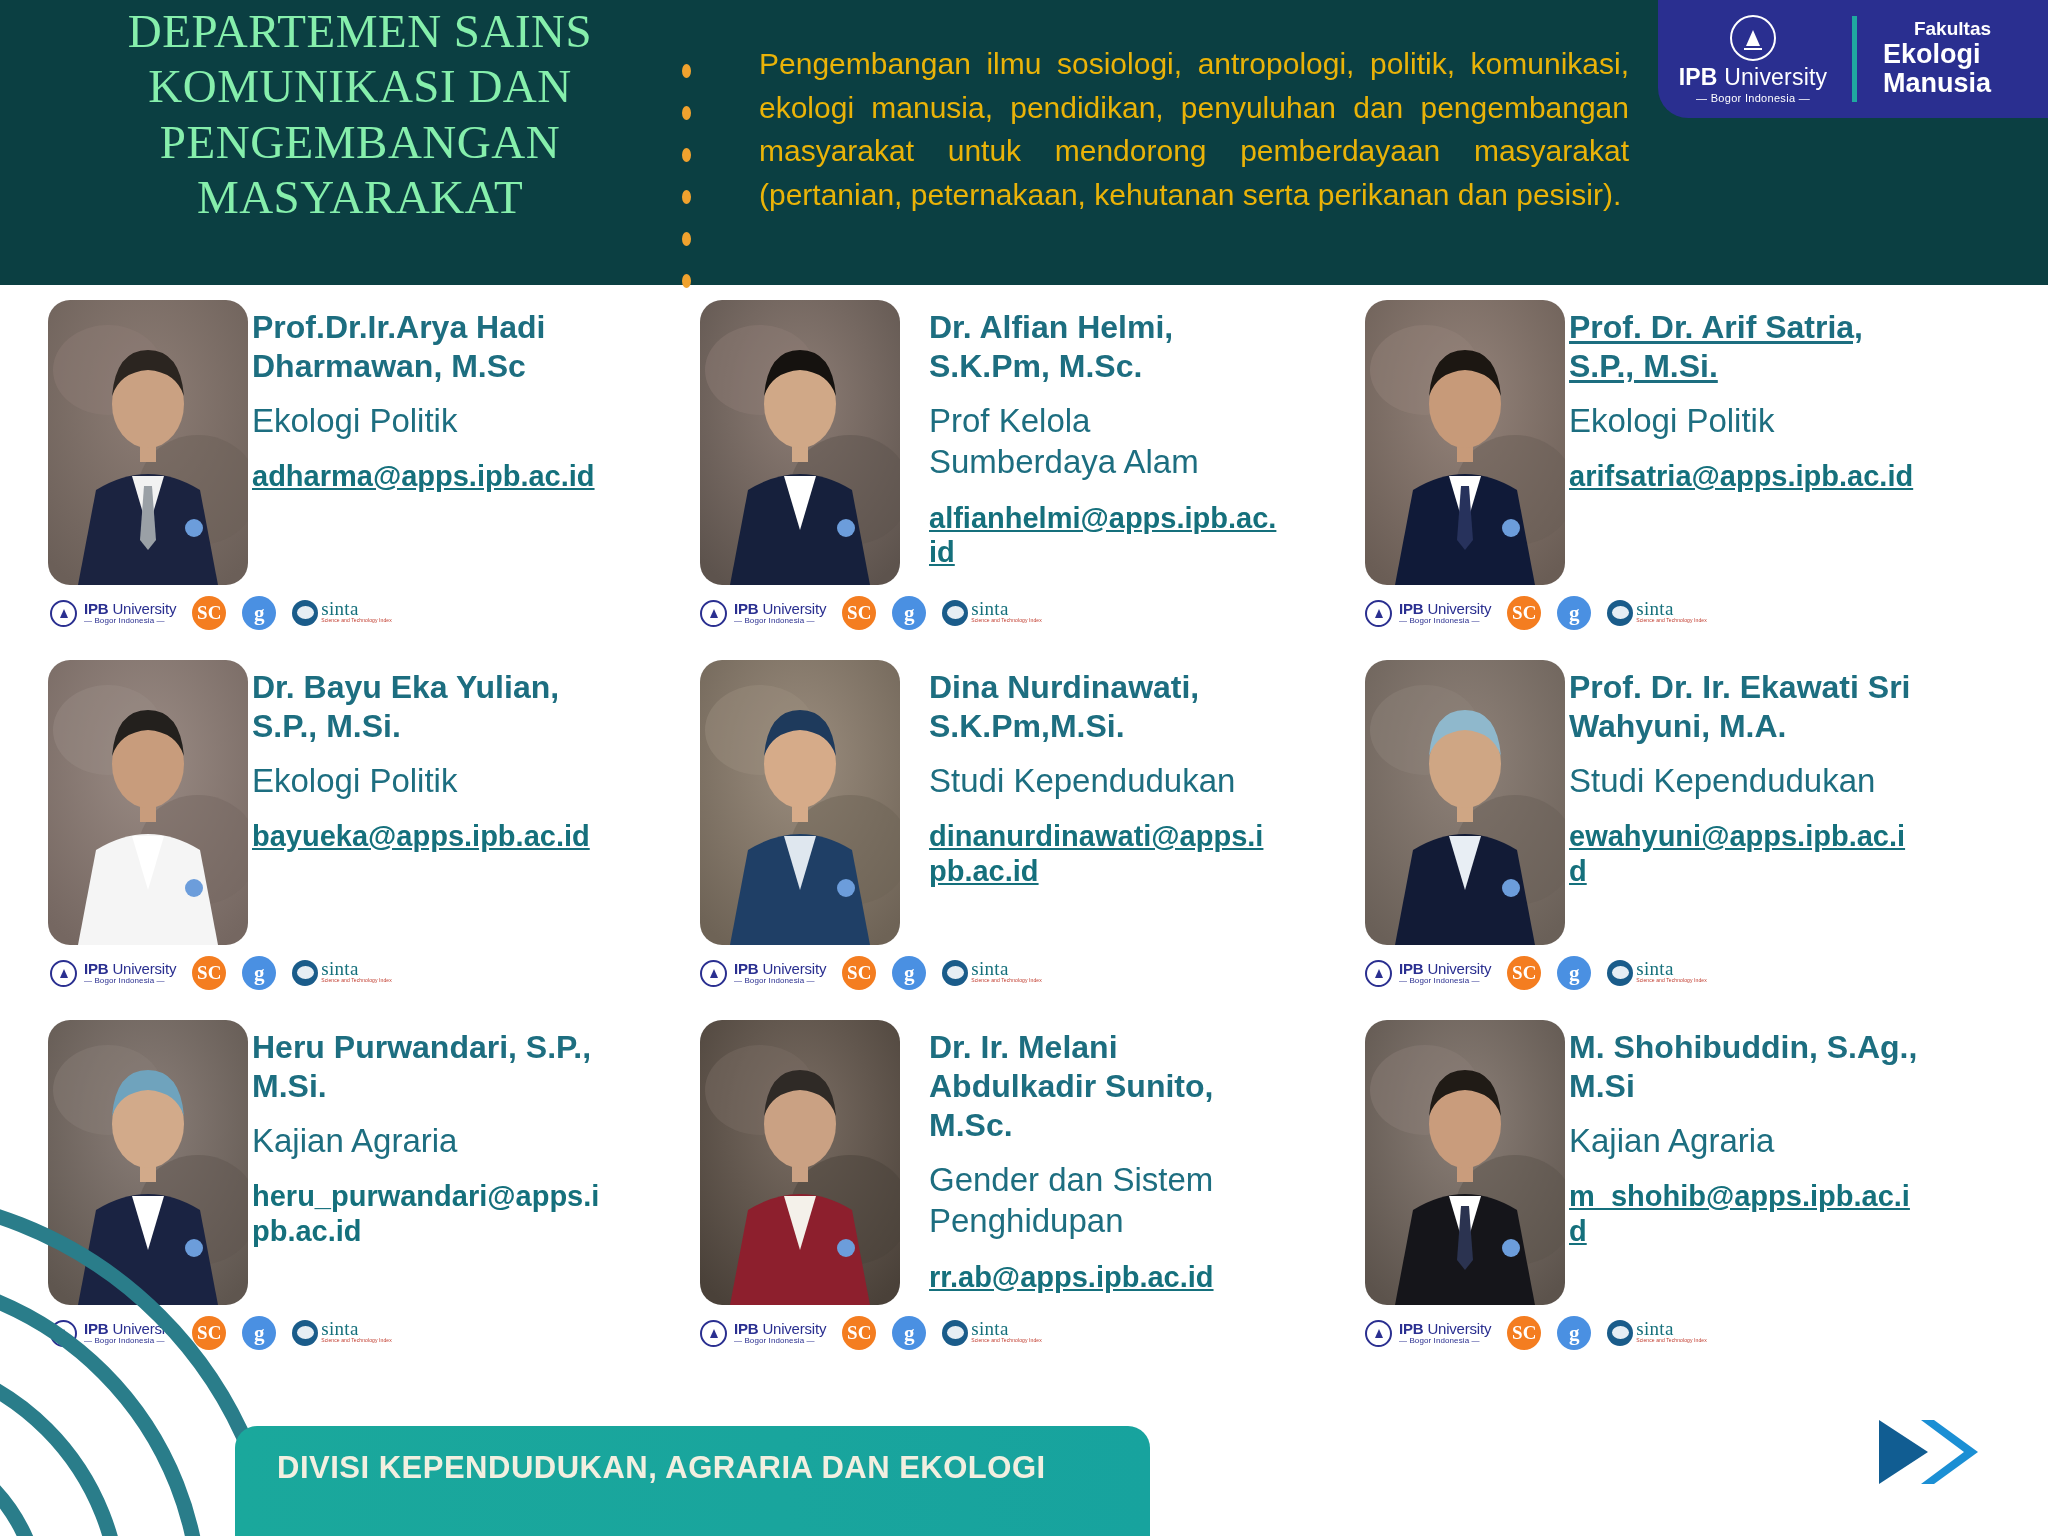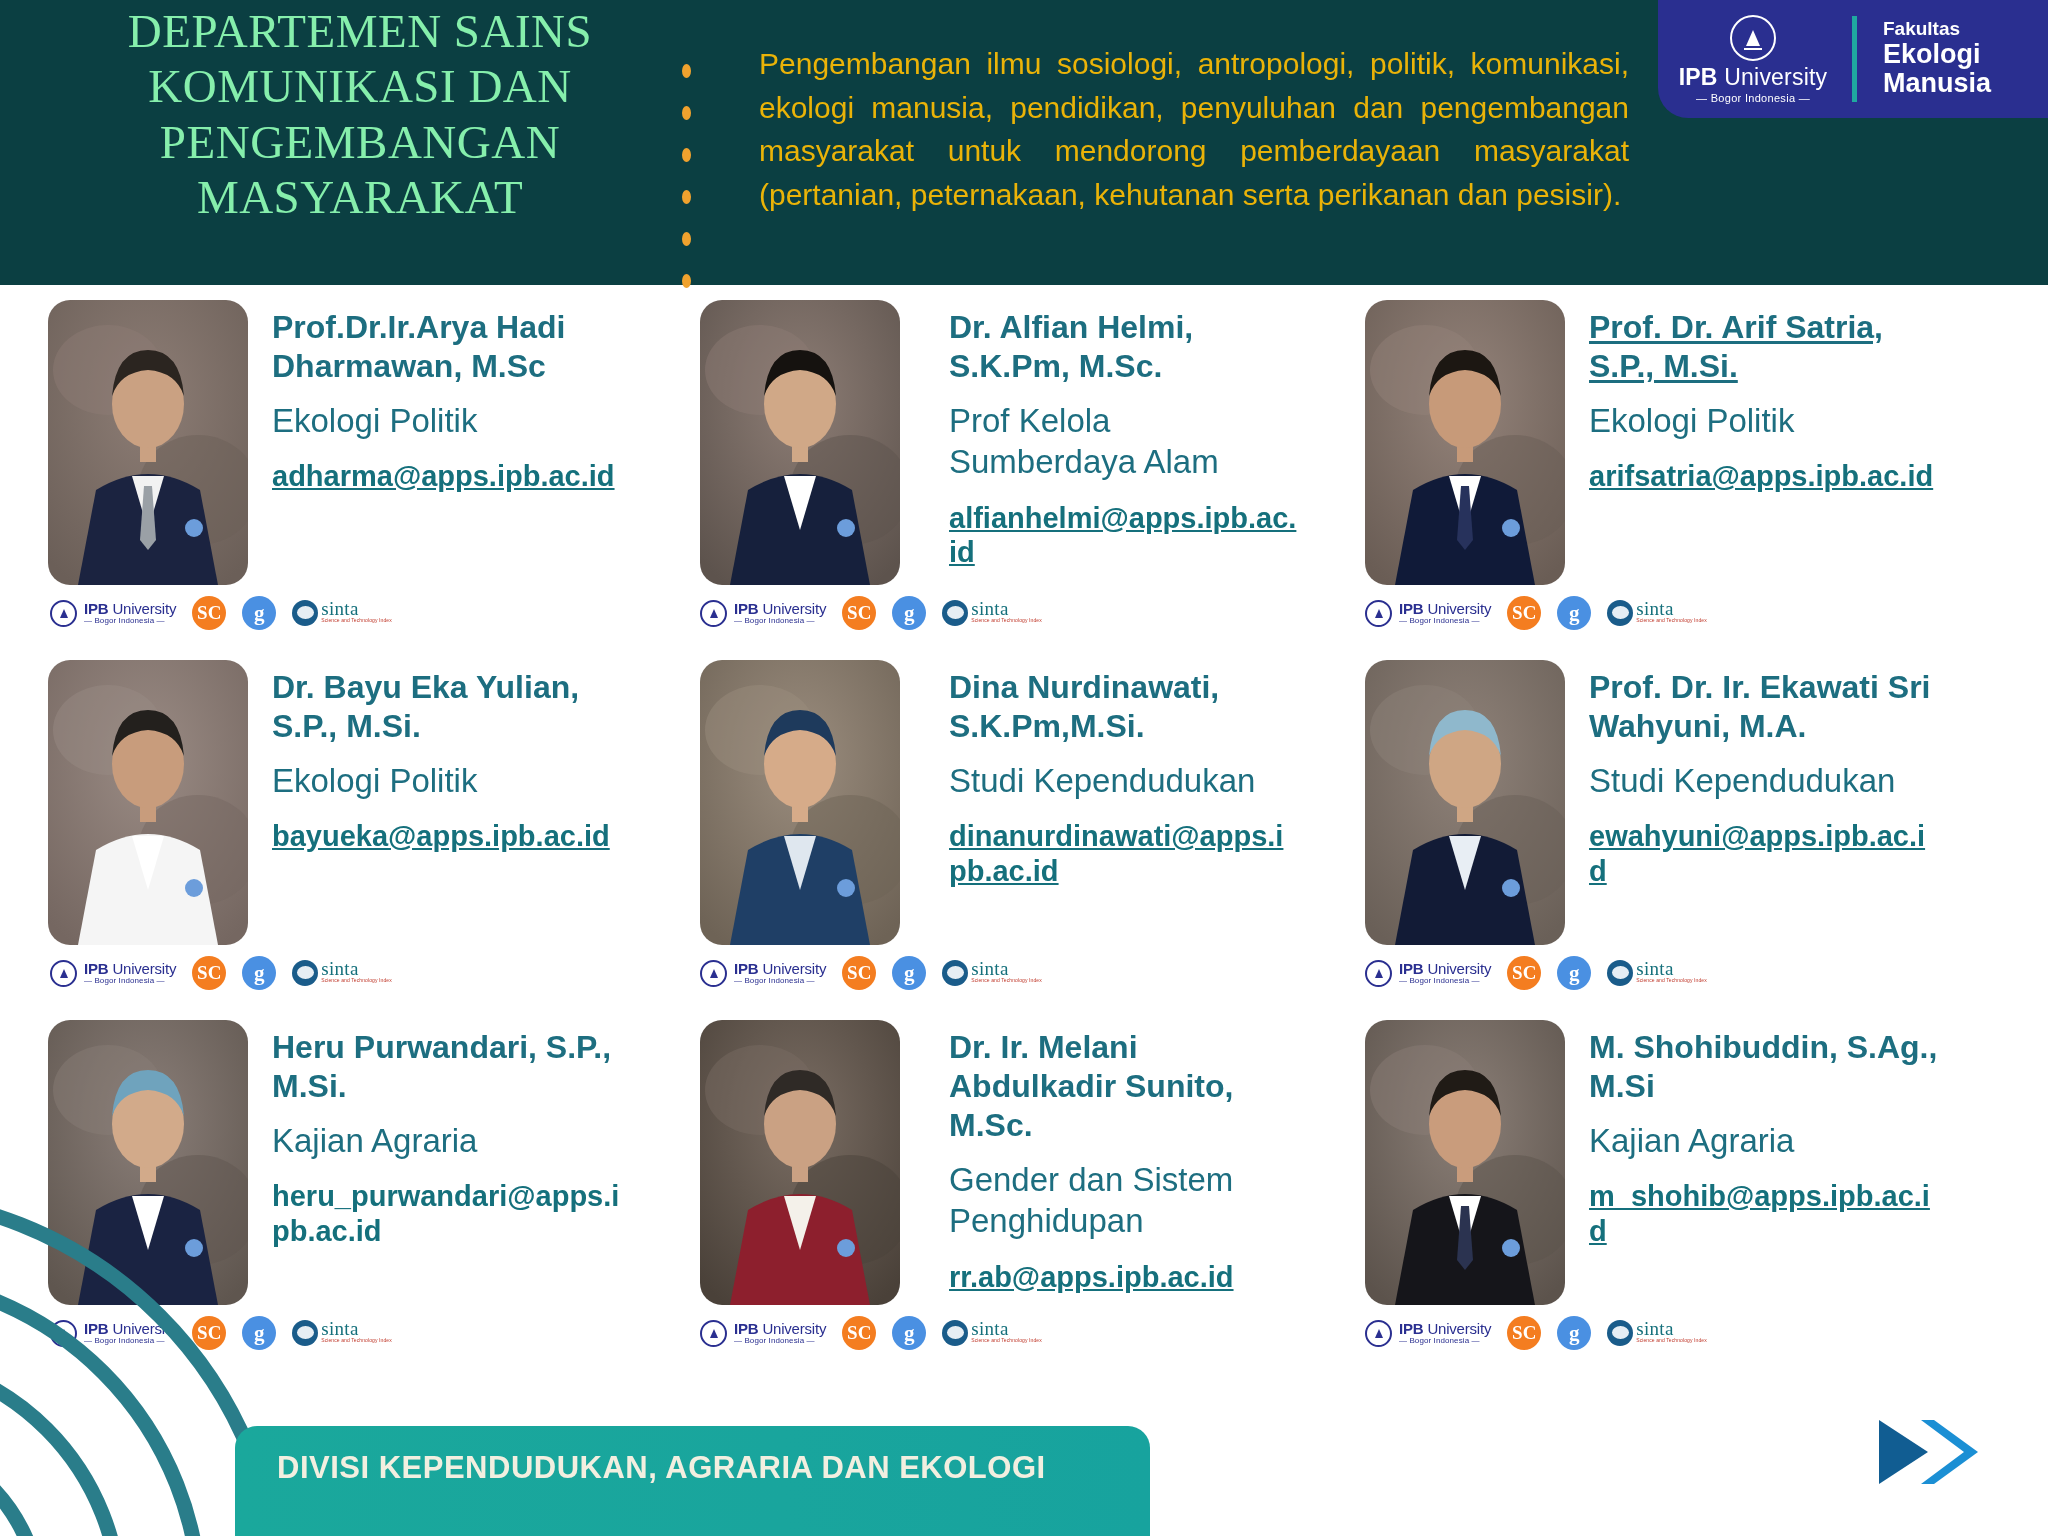--- a/index.html
+++ b/index.html
@@ -62,21 +62,21 @@
   }
   .ipb-seal::after{
     content:""; position:absolute; bottom:9px; left:50%; transform:translateX(-50%);
     width:18px; height:2px; background:#fff;
   }
   .ipb-name { color:#fff; font-size: 23px; font-weight: 700; margin-top: 3px; letter-spacing: .2px; }
   .ipb-name .light { font-weight: 400; }
   .ipb-sub { color:#fff; font-size: 11px; margin-top: 1px; letter-spacing:.3px; }
   .logo-div { width: 5px; height: 86px; background: #1fa9a0; margin: 0 4px; }
   .fak-text { color:#fff; margin-left: 22px; line-height: 1.1; }
-  .fak-small { font-size: 19px; font-weight: 700; }
+  .fak-small { font-size: 19px; font-weight: 700; text-align: right; }
   .fak-big { font-size: 27px; font-weight: 700; }
 
   
   .grid {
     position: absolute; left: 0; top: 300px;
     width: 2048px;
   }
   .card-row { position: relative; height: 360px; }
   .card { position: absolute; top: 0; display: flex; }
   .card.col1 { left: 48px; }
@@ -84,21 +84,21 @@
   .card.col3 { left: 1365px; }
 
   .photo {
     width: 200px; height: 285px;
     border-radius: 22px;
     flex: 0 0 200px;
     position: relative;
     overflow: hidden;
   }
 
-  .info { margin-left: 24px; width: 350px; padding-top: 8px; }
+  .info { margin-left: 4px; width: 350px; padding-top: 8px; }
   .name {
     color: #1d6e80; font-size: 32px; font-weight: 700; line-height: 1.22;
   }
   .name.u { text-decoration: underline; text-underline-offset: 3px; }
   .field { color: #1d6e80; font-size: 33px; line-height: 1.25; margin-top: 14px; }
   .email {
     color: #15707c; font-size: 29px; font-weight: 700; line-height: 1.2;
     margin-top: 18px; word-break: break-word;
   }
   .email.u { text-decoration: underline; text-underline-offset: 2px; }

